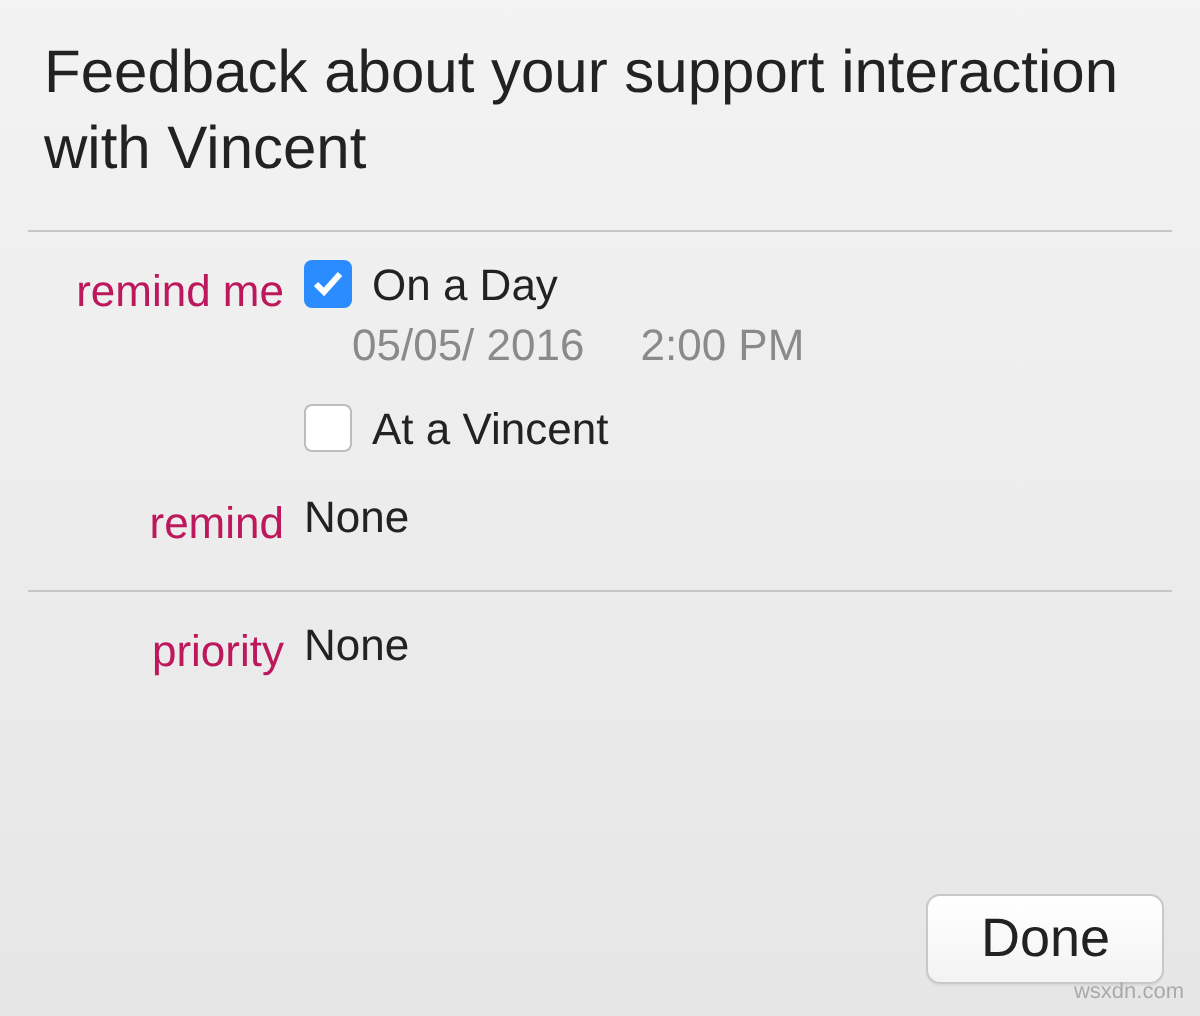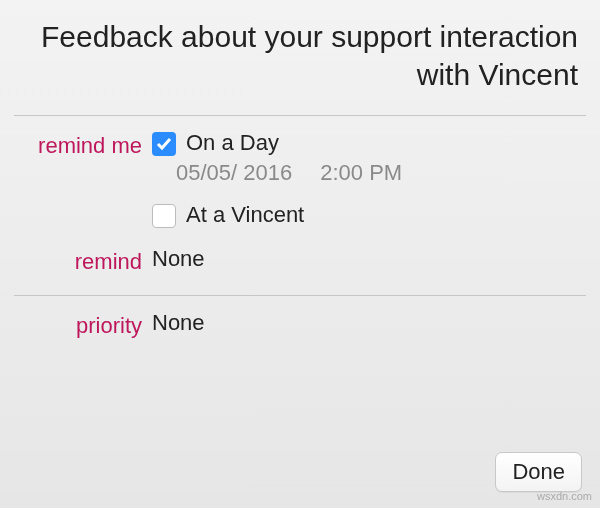--- a/index.html
+++ b/index.html
@@ -13,21 +13,20 @@
       overflow: hidden;
     }
     .title-area {
       padding: 18px 22px 22px 22px;
     }
     .title {
       font-size: 30px;
       font-weight: 500;
       color: #222;
       line-height: 1.25;
-      text-align: right;
     }
     .divider {
       height: 1px;
       background: #c6c6c6;
       margin: 0 14px;
     }
     .section {
       padding: 14px 22px;
     }
     .row {
@@ -43,21 +42,21 @@
       font-size: 22px;
       padding-top: 3px;
     }
     .value-col {
       flex: 1;
       font-size: 22px;
       color: #222;
     }
     .checkbox-row {
       display: flex;
-      align-items: flex-end;
+      align-items: flex-start;
       margin-bottom: 4px;
     }
     .checkbox {
       width: 24px;
       height: 24px;
       border-radius: 4px;
       margin-right: 10px;
       display: flex;
       align-items: center;
       justify-content: center;
@@ -92,26 +91,26 @@
       color: #1550e5;
       text-decoration: underline;
       cursor: pointer;
     }
     .button-bar {
       position: absolute;
       bottom: 16px;
       right: 18px;
     }
     .done-btn {
-      font-size: 22px;
+      font-size: 27px;
       color: #222;
       background: linear-gradient(to bottom, #ffffff, #f3f3f3);
       border: 1px solid #c8c8c8;
       border-radius: 7px;
-      padding: 6px 16px;
+      padding: 6px 26px;
       cursor: pointer;
       box-shadow: 0 1px 0 rgba(0,0,0,0.05);
     }
     .watermark {
       position: absolute;
       bottom: 6px;
       right: 8px;
       font-size: 11px;
       color: #aaa;
       pointer-events: none;

